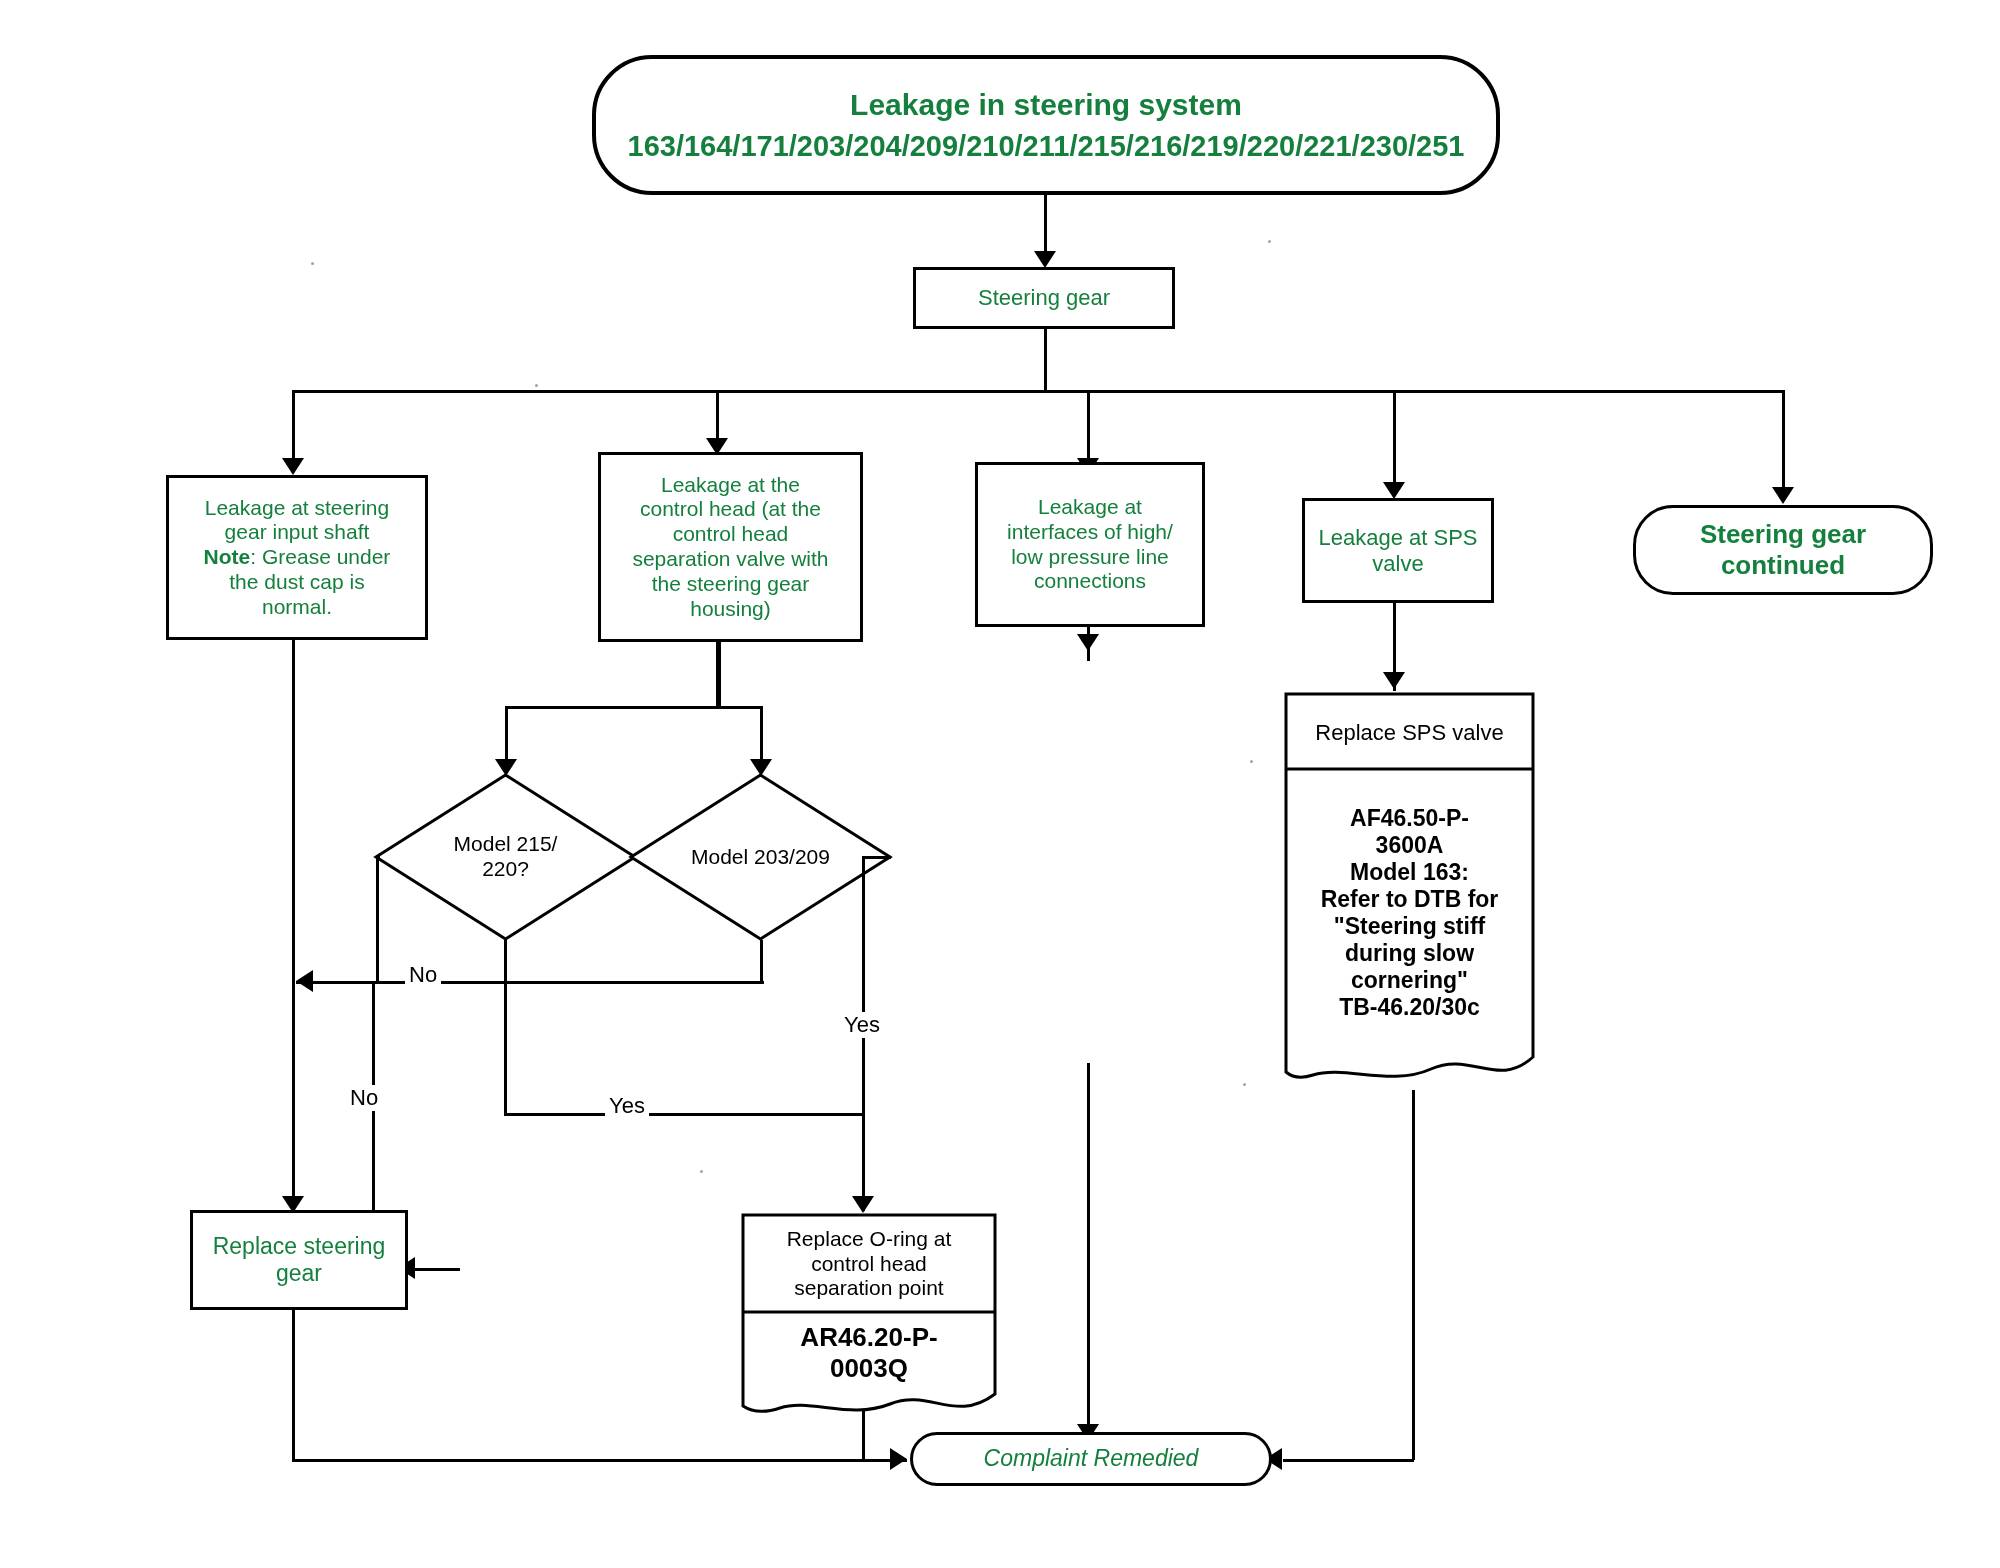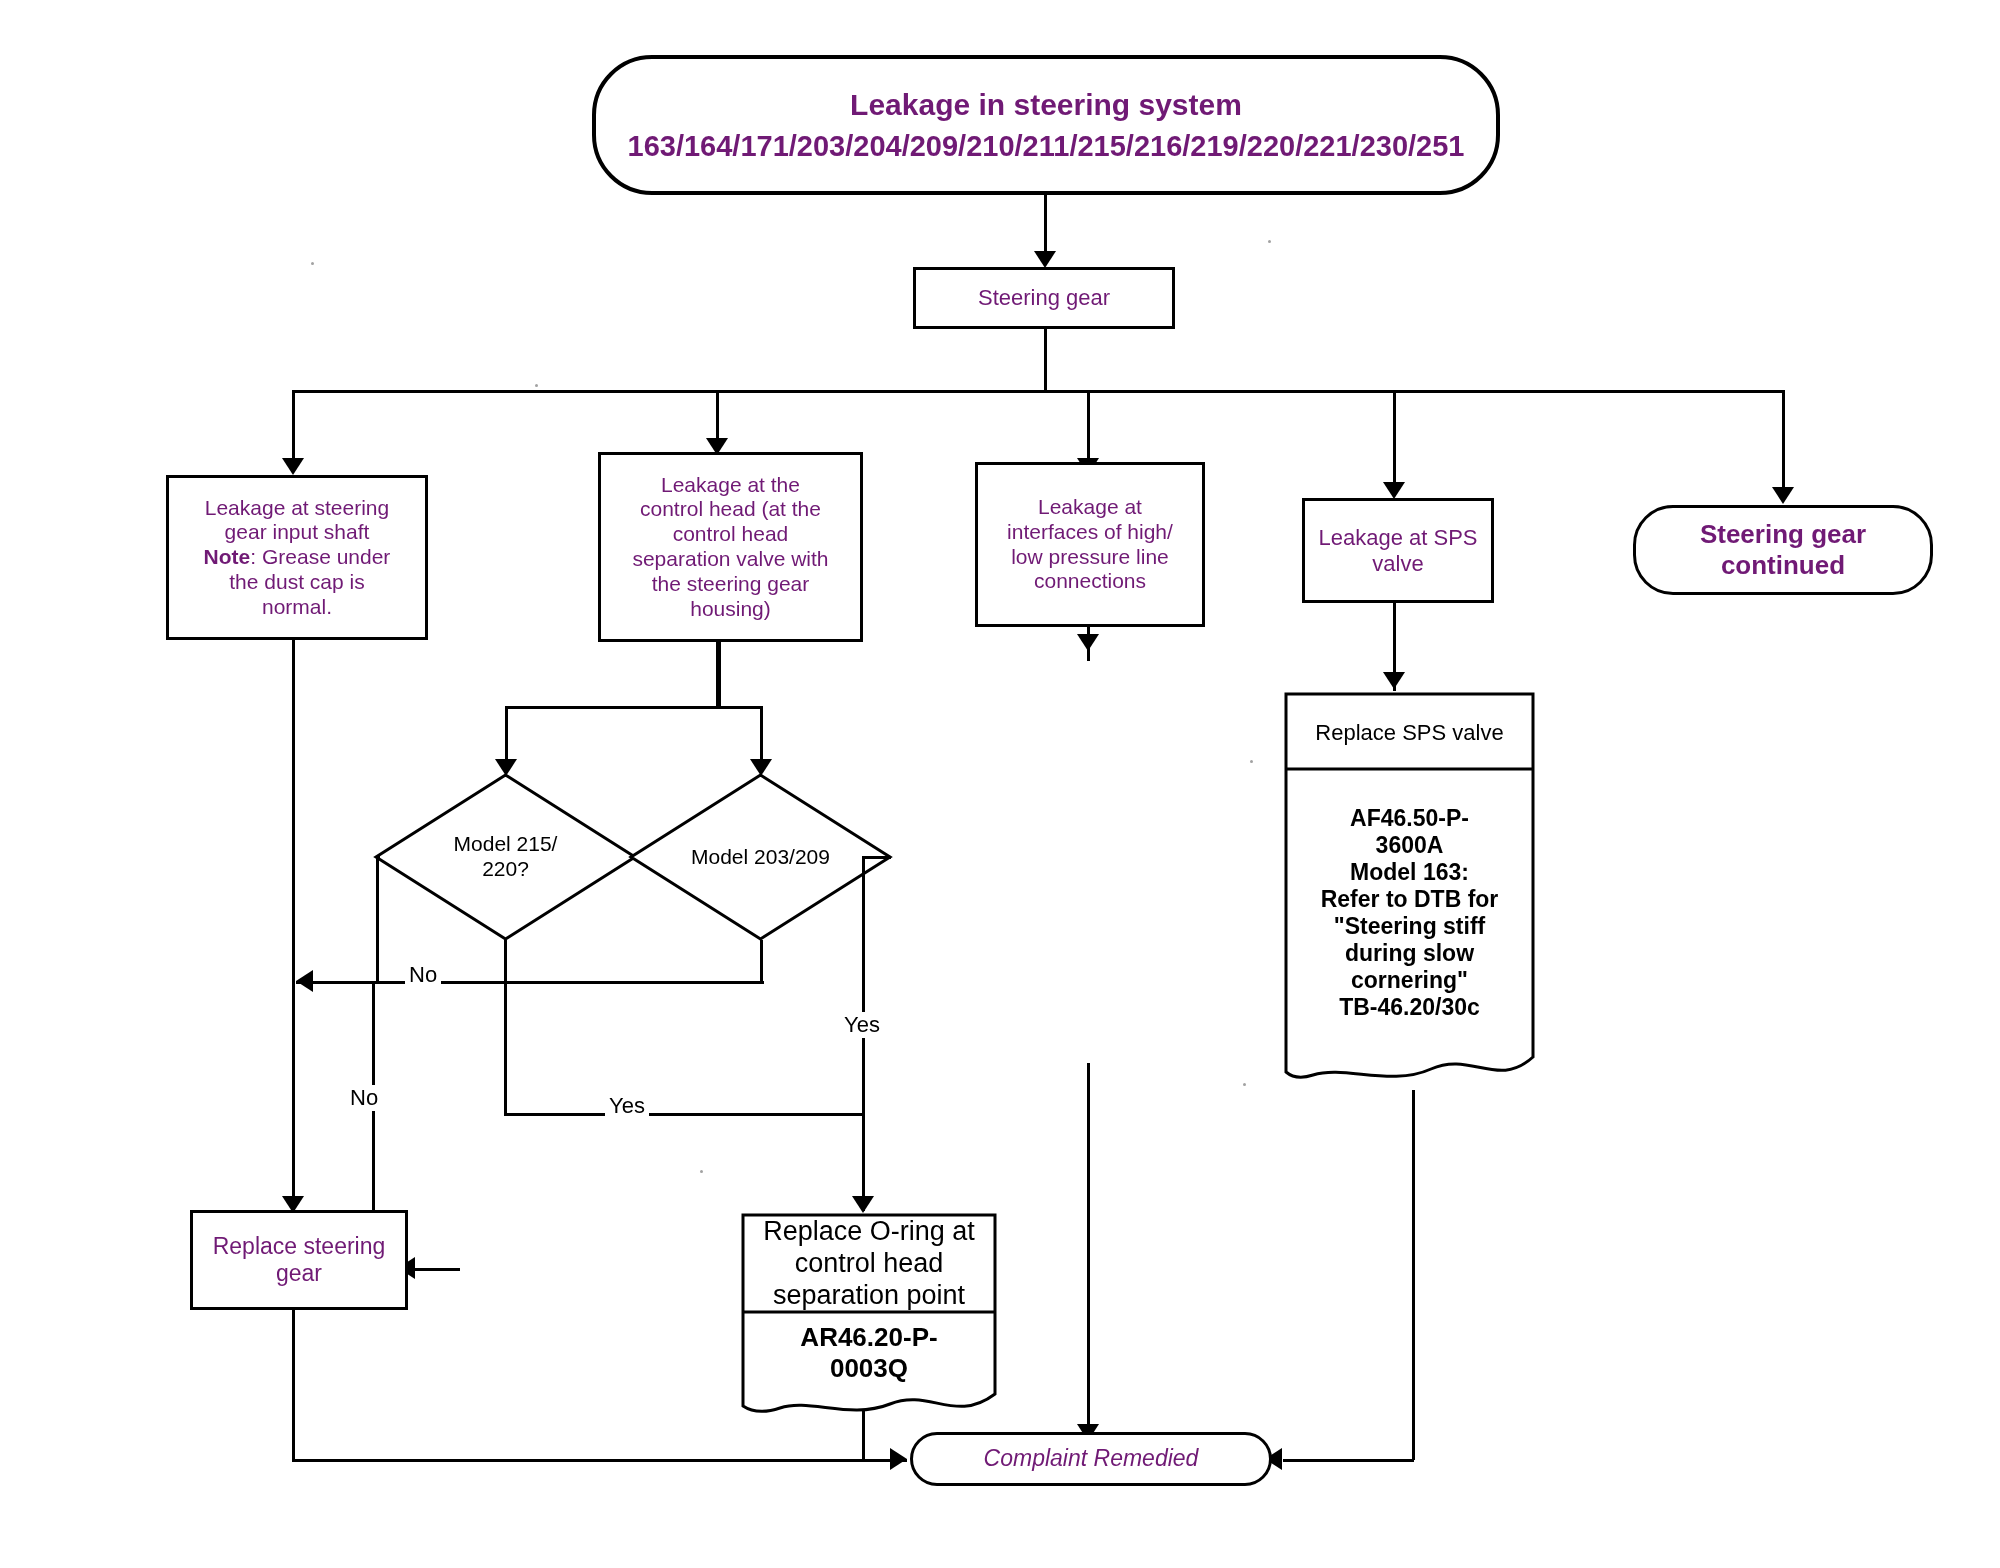--- a/index.html
+++ b/index.html
@@ -2,21 +2,21 @@
 <html><head>
 <meta charset="utf-8">
 <style>
   html,body{margin:0;padding:0;background:#ffffff;}
   body{font-family:"Liberation Sans", sans-serif;}
   #page{position:relative;width:2000px;height:1568px;background:#ffffff;overflow:hidden;}
 
   
   .node{position:absolute;box-sizing:border-box;background:#fff;
         display:flex;align-items:center;justify-content:center;
-        text-align:center;color:#701a75;line-height:1.18;}
+        text-align:center;color:#15803d;line-height:1.18;}
   .rect{border:3px solid #000;}
   .term{border:4px solid #000;border-radius:60px;font-weight:bold;}
   .pill{border:3px solid #000;border-radius:40px;}
 
   .txt{padding:4px 6px;white-space:pre-line;}
 
   
   .diamond{position:absolute;}
   .diamond svg{position:absolute;left:0;top:0;}
   .diamond .dlabel{position:absolute;left:0;top:0;width:100%;height:100%;
@@ -162,21 +162,21 @@
 
   <div class="vline" style="left:292px;top:1310px;height:151px;"></div>
   <div class="hline" style="left:292px;top:1459px;width:615px;"></div>
   <div class="arrow-r" style="left:890px;top:1448px;"></div>
 
   <div class="docshape" style="left:740px;top:1212px;width:258px;height:212px;">
     <svg width="258" height="212" viewBox="0 0 258 212">
       <path d="M3,3 L255,3 L255,182 C215,212 190,176 150,192 C110,208 70,186 40,196 C25,201 12,200 3,194 Z" fill="#ffffff" stroke="#000000" stroke-width="3"></path>
       <line x1="3" y1="100" x2="255" y2="100" stroke="#000000" stroke-width="3"></line>
     </svg>
-    <div class="dochead" style="top:6px;height:92px;font-size:27px;">Replace O-ring at
+    <div class="dochead" style="top:6px;height:92px;font-size:21px;">Replace O-ring at
 control head
 separation point</div>
     <div class="docbody" style="top:102px;height:78px;font-size:26px;">AR46.20-P-
 0003Q</div>
   </div>
 
   <div class="vline" style="left:862px;top:1410px;height:50px;"></div>
 
   <div class="node rect" style="left:975px;top:462px;width:230px;height:165px;">
     <div class="txt" style="font-size:21px;">Leakage at

